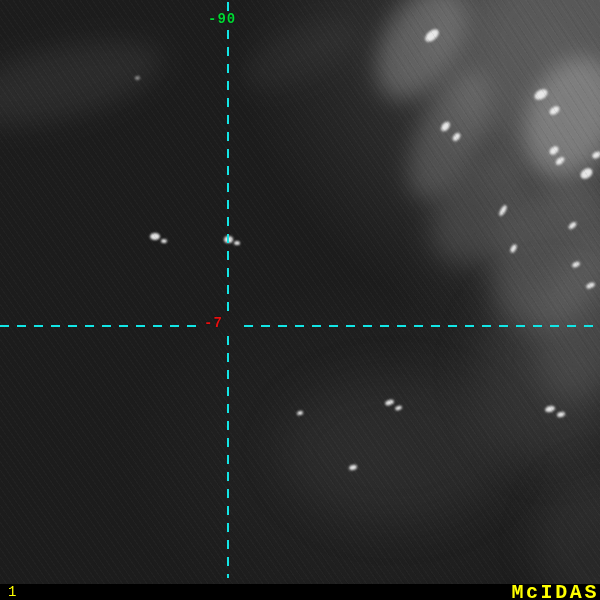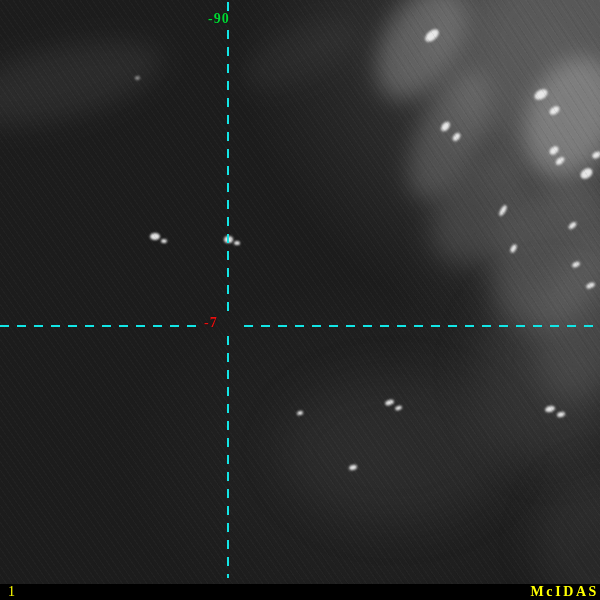--- a/index.html
+++ b/index.html
@@ -1,18 +1,18 @@
 <!DOCTYPE html>
 <html><head>
 <meta charset="utf-8">
 <style>
   html,body{margin:0;padding:0;background:#000;}
   #screen{
     position:relative;width:600px;height:600px;overflow:hidden;
-    font-family:Liberation Serif, serif;
+    font-family:Liberation Mono, monospace;
     background:#000;
   }
   
   #image-area{
     position:absolute;left:0;top:0;width:600px;height:584px;overflow:hidden;
     background:
       radial-gradient(ellipse 420px 380px at 92% 8%,  rgba(150,150,150,0.30), rgba(120,120,120,0.10) 55%, transparent 75%),
       radial-gradient(ellipse 300px 340px at 100% 55%, rgba(120,120,120,0.14), transparent 70%),
       radial-gradient(ellipse 340px 240px at 62% 78%, rgba(110,110,110,0.10), transparent 75%),
       #1c1c1c;
@@ -36,21 +36,21 @@
   #lat-label{left:204px;top:316px;color:#e81010;}
   
   #status-bar{
     position:absolute;left:0;top:584px;width:600px;height:16px;
     background:#000;display:flex;align-items:center;white-space:pre;
   }
   #frame-number{color:#ffff00;font-size:14px;letter-spacing:.7px;margin-left:8px;}
   #status-text{color:#ffffff;font-size:14px;letter-spacing:.7px;margin-left:9px;}
   #mcidas-brand{
     position:absolute;right:1px;top:0;height:16px;display:flex;align-items:center;
-    color:#ffff00;font-size:14px;font-weight:bold;letter-spacing:2.6px;
+    color:#ffff00;font-size:20px;font-weight:bold;letter-spacing:2.6px;
   }
 </style>
 </head>
 <body>
 
 <div id="screen">
 
   <div id="image-area">
 
     <div class="cloud" style="left:440px;top:-70px;width:260px;height:250px;background:rgba(125,125,125,.45);filter:blur(26px);transform:rotate(40deg);"></div>

